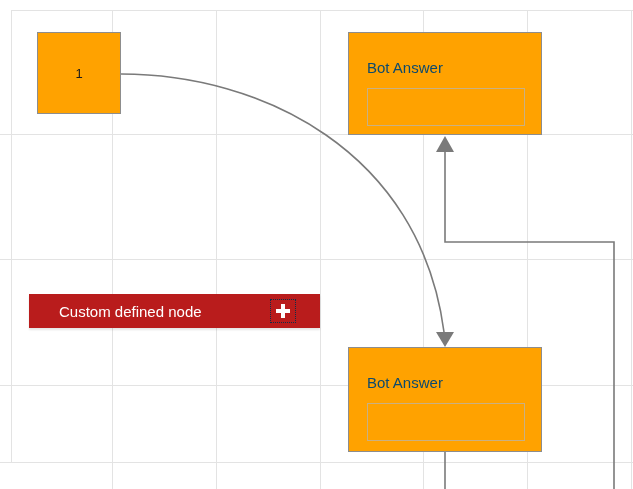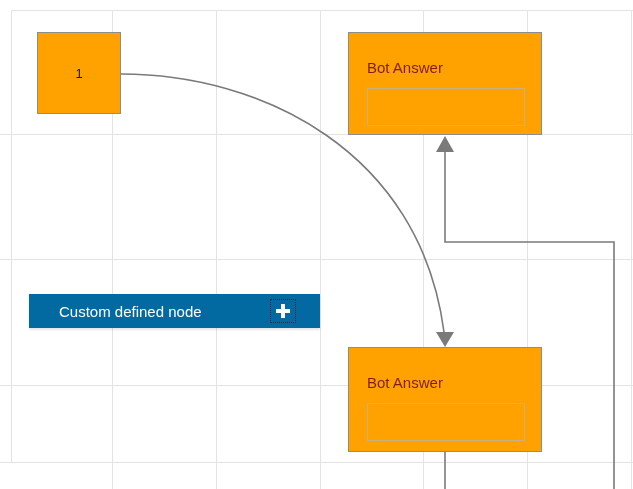--- a/index.html
+++ b/index.html
@@ -40,42 +40,42 @@
     align-items: center;
     justify-content: center;
     color: #1a1a1a;
     font-size: 13px;
     line-height: 1;
   }
   .node-title {
     position: absolute;
     left: 18px;
     top: 27px;
-    color: #7f1d1d;
+    color: #0c4a6e;
     font-size: 15px;
     line-height: 1;
     white-space: nowrap;
   }
   .node-slot {
     position: absolute;
     left: 18px;
     right: 16px;
     top: 55px;
     height: 38px;
     box-sizing: border-box;
     border: 1px solid #c9b083;
   }
 
   #palette-node {
     position: absolute;
     z-index: 4;
     box-sizing: border-box;
     display: flex;
     align-items: center;
-    background: #0369a1;
+    background: #b91c1c;
     box-shadow: 0 2px 2px rgba(0,0,0,0.10);
   }
   #palette-label {
     flex: 1;
     color: #ffffff;
     font-size: 15px;
     line-height: 1;
     padding-left: 30px;
     white-space: nowrap;
   }

